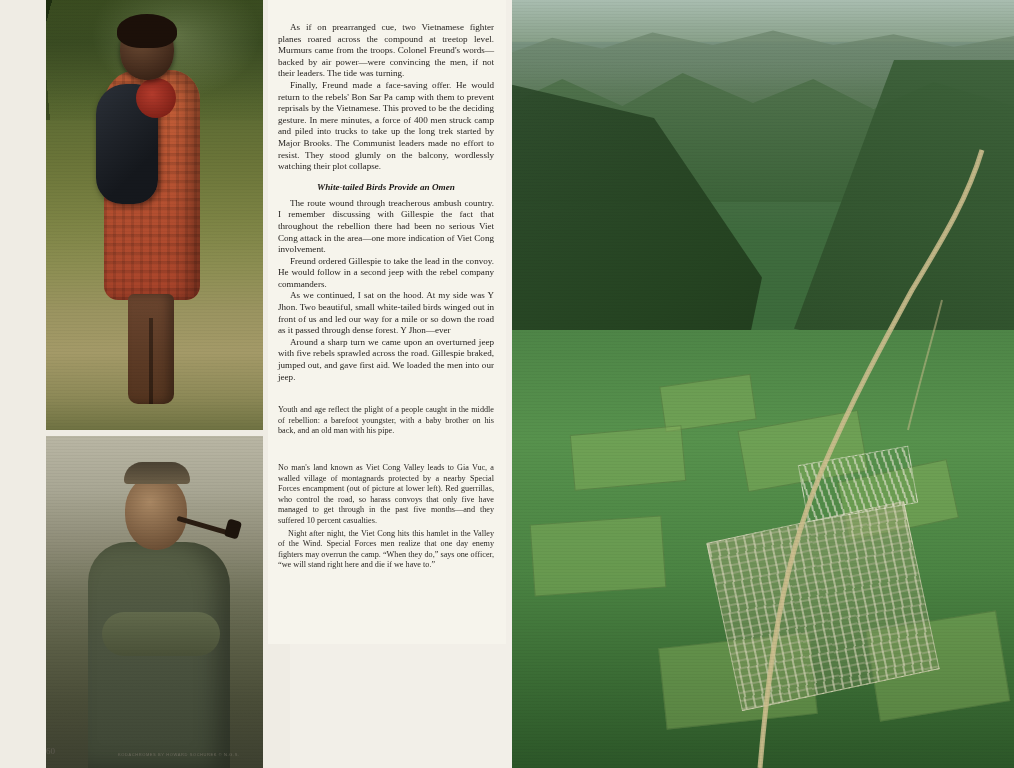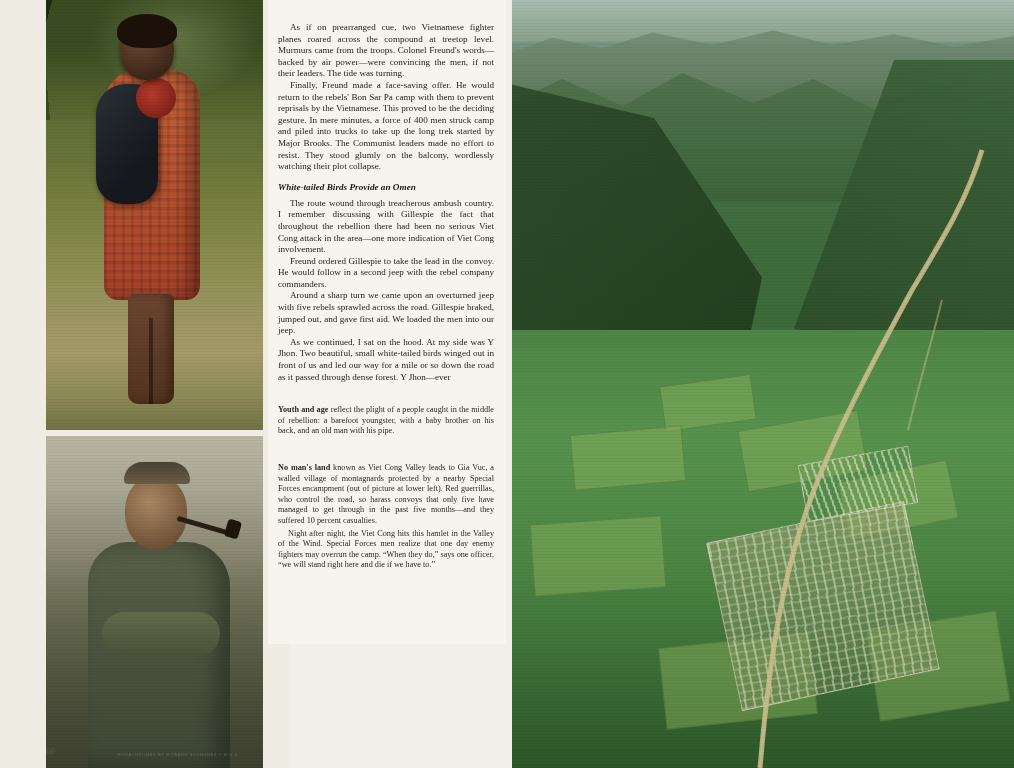--- a/index.html
+++ b/index.html
@@ -185,33 +185,33 @@
     text-align: justify;
     color: #262320;
     margin: 0;
     text-indent: 12px;
     hyphens: auto;
   }
   .subhead {
     font-size: 9.2px;
     font-weight: bold;
     font-style: italic;
-    text-align: left;
+    text-align: center;
     color: #1d1a17;
     margin: 9px 0 6px 0;
   }
   .cap-block {
     margin-top: 22px;
     font-size: 8.2px;
     line-height: 10.6px;
     color: #2b2824;
     text-align: justify;
   }
   .cap-lead {
-    font-weight: bold;
+    font-weight: normal;
   }
   .cap-block.second { margin-top: 26px; }
   .cap-p { margin: 15px 0 0 0; }
   .cap-p + .cap-p { text-indent: 10px; margin-top: 2px; }
 
   
   .right-photo {
     position: absolute;
     left: 512px; top: 0;
     width: 502px; height: 768px;
@@ -347,22 +347,22 @@
 
   <div class="text-col">
     <div class="col-inner">
       <p class="body-p">As if on prearranged cue, two Vietnamese fighter planes roared across the compound at treetop level. Murmurs came from the troops. Colonel Freund's words—backed by air power—were convincing the men, if not their leaders. The tide was turning.</p>
       <p class="body-p">Finally, Freund made a face-saving offer. He would return to the rebels' Bon Sar Pa camp with them to prevent reprisals by the Vietnamese. This proved to be the deciding gesture. In mere minutes, a force of 400 men struck camp and piled into trucks to take up the long trek started by Major Brooks. The Communist leaders made no effort to resist. They stood glumly on the balcony, wordlessly watching their plot collapse.</p>
 
       <div class="subhead">White-tailed Birds Provide an Omen</div>
 
       <p class="body-p">The route wound through treacherous ambush country. I remember discussing with Gillespie the fact that throughout the rebellion there had been no serious Viet Cong attack in the area—one more indication of Viet Cong involvement.</p>
       <p class="body-p">Freund ordered Gillespie to take the lead in the convoy. He would follow in a second jeep with the rebel company commanders.</p>
+      <p class="body-p">As we continued, I sat on the hood. At my side was Y Jhon. Two beautiful, small white-tailed birds winged out in front of us and led our way for a mile or so down the road as it passed through dense forest. Y Jhon—ever</p>
       <p class="body-p">Around a sharp turn we came upon an overturned jeep with five rebels sprawled across the road. Gillespie braked, jumped out, and gave first aid. We loaded the men into our jeep.</p>
-      <p class="body-p">As we continued, I sat on the hood. At my side was Y Jhon. Two beautiful, small white-tailed birds winged out in front of us and led our way for a mile or so down the road as it passed through dense forest. Y Jhon—ever</p>
 
       <div class="cap-block">
         <span class="cap-lead">Youth and age</span><span> reflect the plight of a people caught in the middle of rebellion: a barefoot youngster, with a baby brother on his back, and an old man with his pipe.</span>
       </div>
 
       <div class="cap-block second">
         <p class="cap-p"><span class="cap-lead">No man's land</span><span> known as Viet Cong Valley leads to Gia Vuc, a walled village of montagnards protected by a nearby Special Forces encampment (out of picture at lower left). Red guerrillas, who control the road, so harass convoys that only five have managed to get through in the past five months—and they suffered 10 percent casualties.</span></p>
         <p class="cap-p">Night after night, the Viet Cong hits this hamlet in the Valley of the Wind. Special Forces men realize that one day enemy fighters may overrun the camp. “When they do,” says one officer, “we will stand right here and die if we have to.”</p>
       </div>
     </div>

